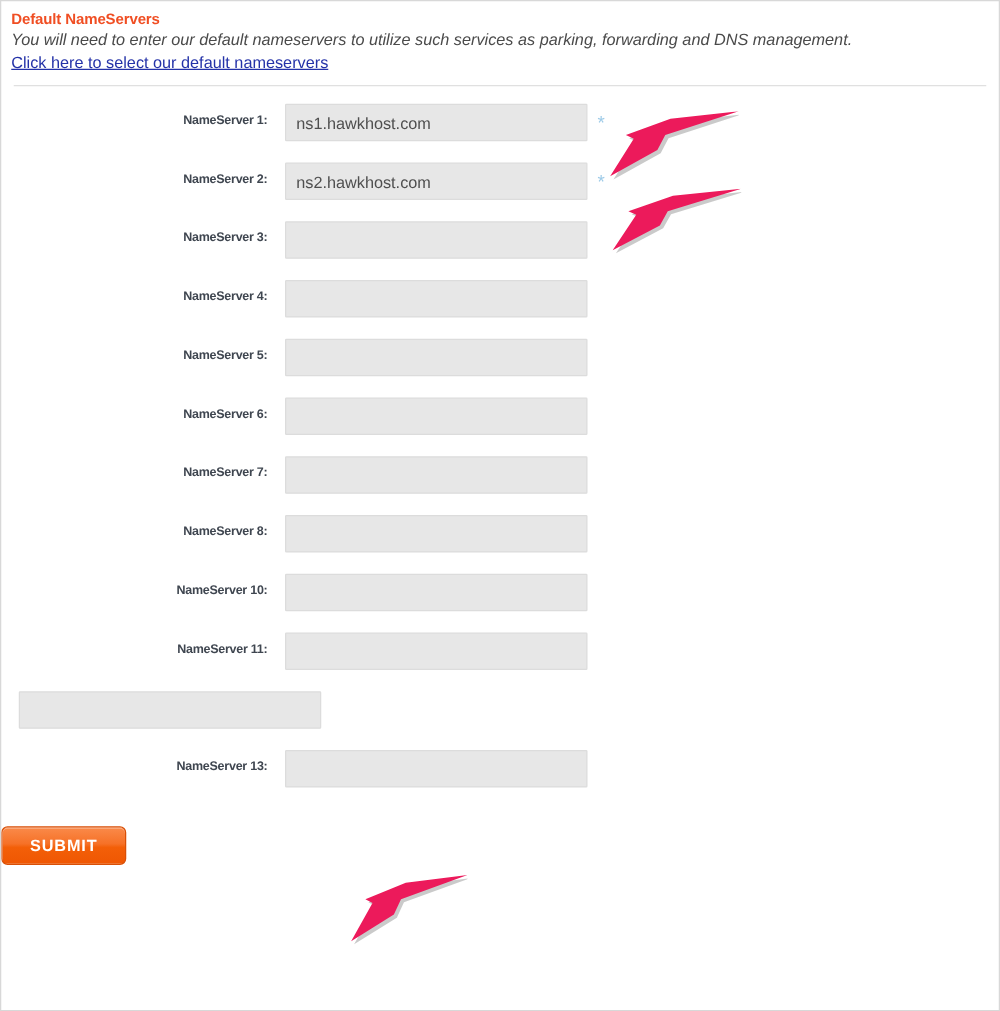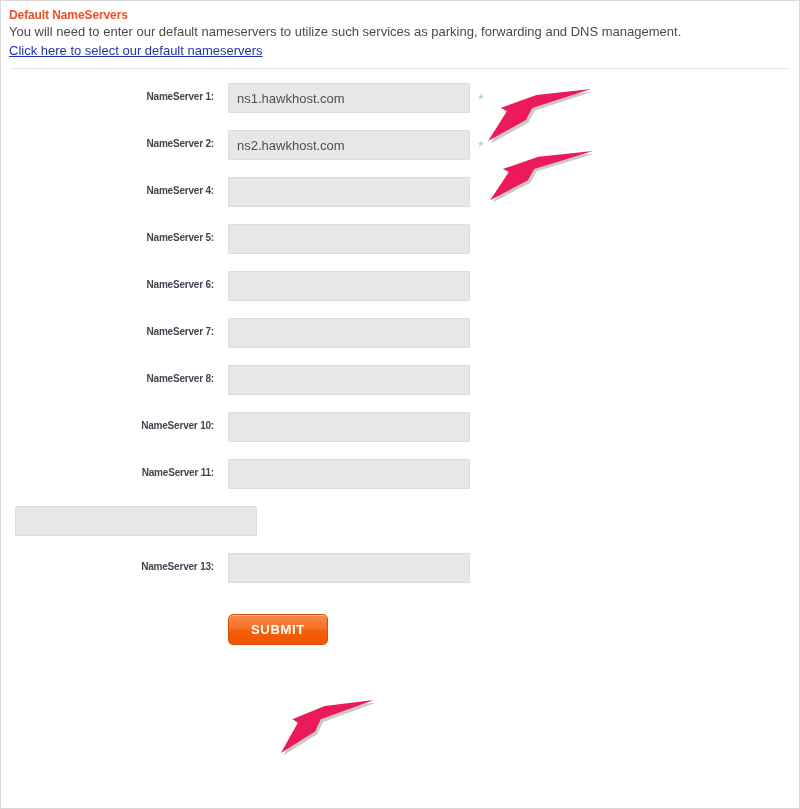--- a/index.html
+++ b/index.html
@@ -50,20 +50,21 @@
     font-weight: bold;
     color: #f04e23;
     margin: 0 0 2px 0;
     letter-spacing: -0.1px;
   }
   .intro-desc {
     font-size: 13px;
     color: #4a4a4a;
     margin: 0 0 1px 0;
     line-height: 16px;
+    font-style: italic;
   }
   .intro-link {
     font-size: 13px;
     color: #2432a8;
     text-decoration: underline;
     line-height: 16px;
     display: inline-block;
     cursor: pointer;
   }
   .divider {
@@ -118,21 +119,20 @@
     user-select: none;
   }
   .star-spacer {
     margin-left: 8px;
     width: 9px;
   }
 
   
   .submit-area {
     margin-top: 14px;
-    padding-left: 227px;
   }
   .submit-btn {
     width: 100px;
     height: 31px;
     border: 1px solid #d94f06;
     border-radius: 5px;
     background: linear-gradient(to bottom, #fa8a4a 0%, #f67127 45%, #f35f08 55%, #ef5703 100%);
     color: #ffffff;
     font-family: "Liberation Sans", sans-serif;
     font-size: 13px;
@@ -168,20 +168,27 @@
         <div class="row-field-wrap">
           <input type="text" class="field" value="ns1.hawkhost.com" style="">
           <span class="required-star">*</span>
         </div>
       </div>
       <div class="row">
         <div class="row-label">NameServer 2:</div>
         <div class="row-field-wrap">
           <input type="text" class="field" value="ns2.hawkhost.com" style="">
           <span class="required-star">*</span>
+        </div>
+      </div>
+      <div class="row">
+        <div class="row-label">NameServer 3:</div>
+        <div class="row-field-wrap">
+          <input type="text" class="field" value="" style="">
+          <span class="star-spacer"></span>
         </div>
       </div>
       <div class="row">
         <div class="row-label">NameServer 4:</div>
         <div class="row-field-wrap">
           <input type="text" class="field" value="" style="">
           <span class="star-spacer"></span>
         </div>
       </div>
       <div class="row">

